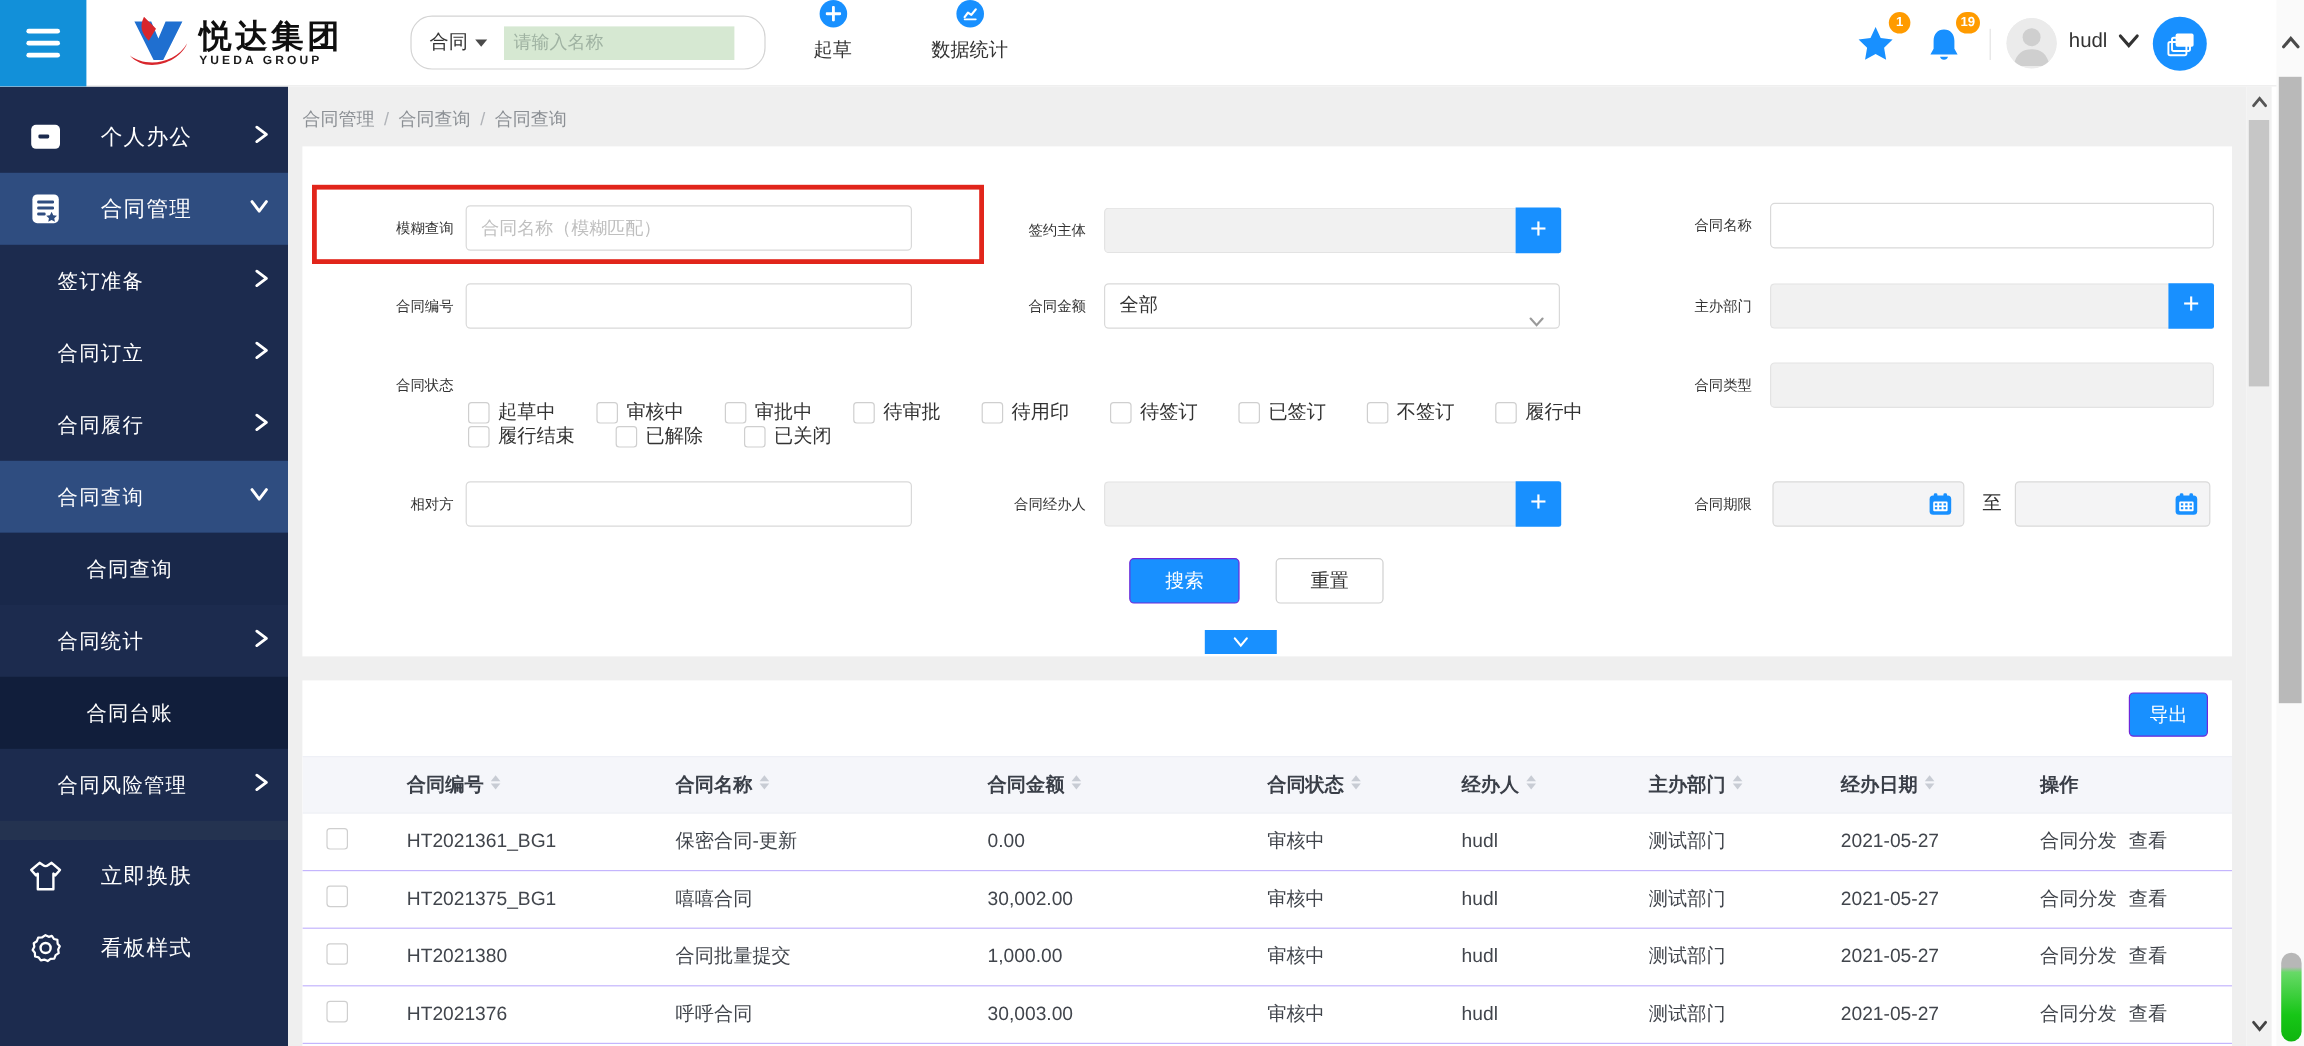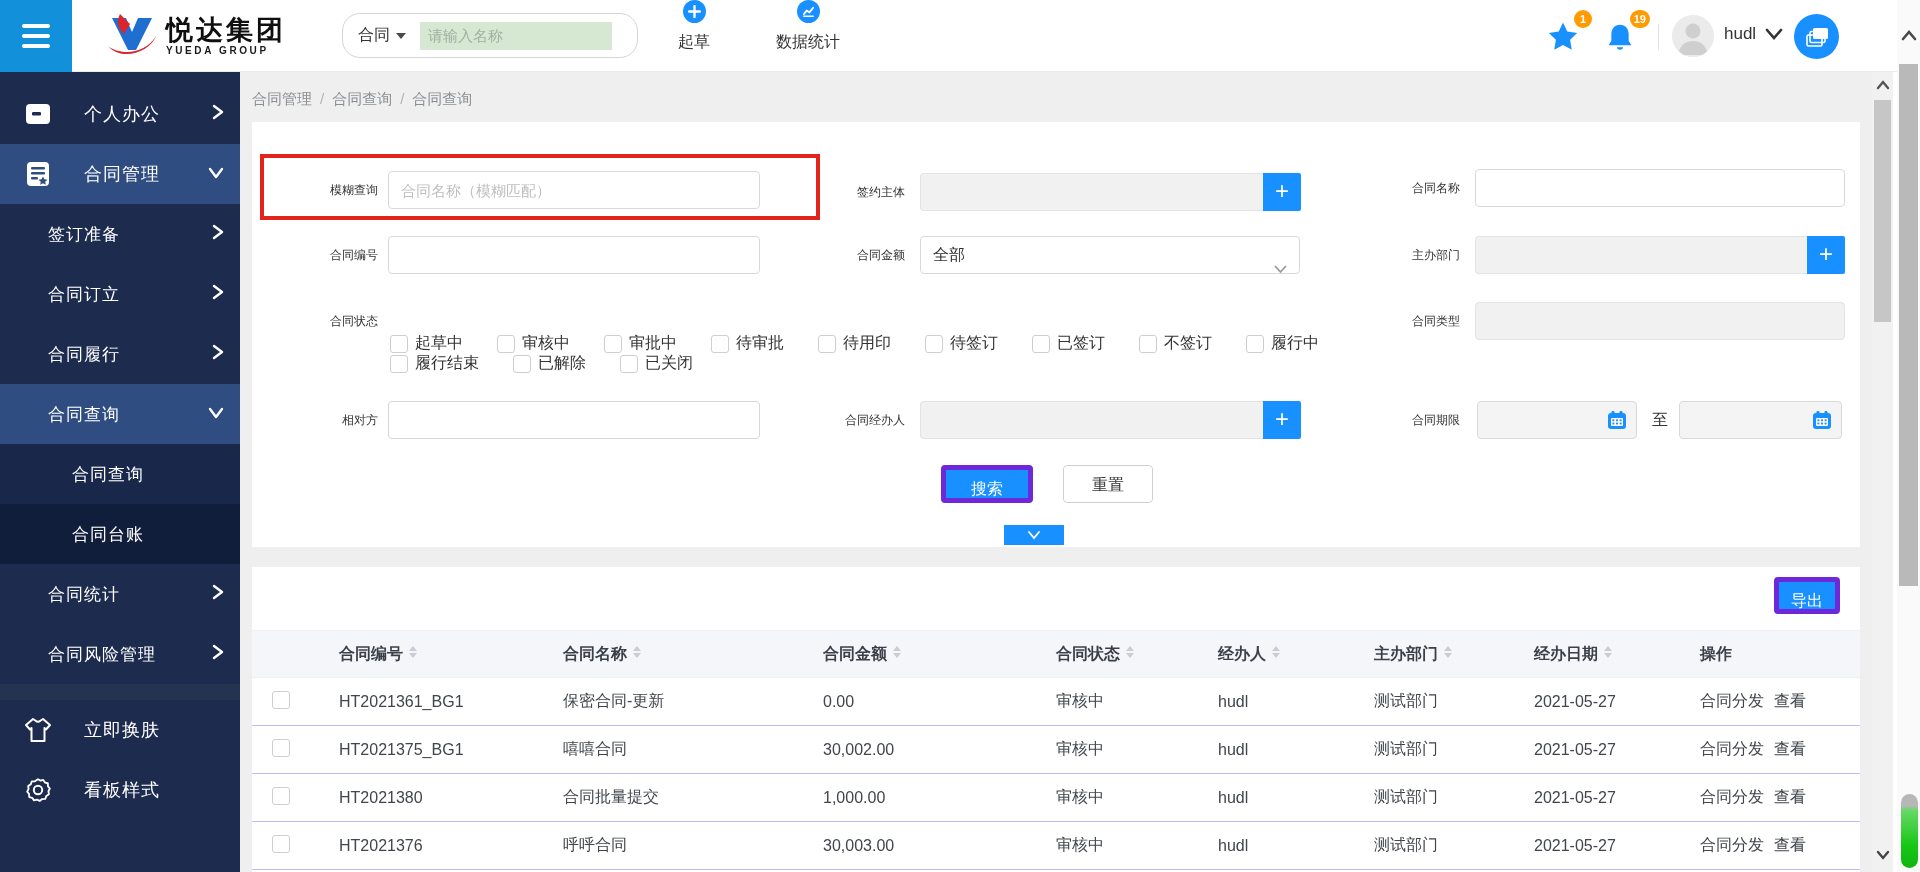--- a/index.html
+++ b/index.html
@@ -80,21 +80,21 @@
     font-size:16px; color:#333; line-height:36px; padding:0 12px; cursor:pointer; }
   .f-select .sel-caret { position:absolute; right:12px; top:14px; }
   .ck-row { position:absolute; display:flex; gap:34px; align-items:center; }
   .ck { display:flex; align-items:center; gap:7px; cursor:pointer; }
   .cbx { width:18px; height:18px; border:1px solid #cfcfcf; border-radius:3px; background:#fff; display:inline-block; }
   .ck .ck-lab { font-size:16px; color:#333; white-space:nowrap; }
   .datebox { position:absolute; height:38px; background:#f4f4f5; border:1px solid #d9d9d9; border-radius:4px;
     display:flex; align-items:center; justify-content:flex-end; padding-right:9px; cursor:pointer; }
   .to-lab { position:absolute; font-size:16px; color:#333; height:38px; line-height:38px; }
   .btn { position:absolute; height:38px; border-radius:4px; font-size:16px; text-align:center; line-height:38px; cursor:pointer; }
-  .btn-primary { background:#1890ff; color:#fff; border:5px solid #6d28d9; }
+  .btn-primary { background:#1890ff; color:#fff; border:1px solid #6d28d9; }
   .btn-plain { background:#fff; color:#333; border:1px solid #d0d0d0; }
   .expand-bar { position:absolute; left:752px; bottom:2px; width:60px; height:20px; background:#1890ff;
     display:flex; align-items:center; justify-content:center; cursor:pointer; }
 
   
   .export-btn { position:absolute; right:20px; top:10px; width:66px; height:37px; }
   .thead, .trow { display:grid; grid-template-columns:87px 224px 260px 233px 162px 156px 160px 166px 1fr;
     align-items:center; }
   .thead { position:absolute; left:0; top:63px; width:100%; height:48px; background:#f5f6fa;
     border-top:1px solid #eef0f6; border-bottom:1px solid #eef0f6; font-weight:bold; font-size:16px; color:#3a3f48; }
@@ -260,29 +260,29 @@
   <div class="s-item lv2 sel">
     <span class="s-lab">合同查询</span>
     <span class="s-arrow"><svg width="16" height="12" viewBox="0 0 16 12">
           <path d="M2 2 L8 10 L14 2" stroke="#fff" stroke-width="2.4" fill="none" stroke-linecap="round" stroke-linejoin="round"></path>
         </svg></span>
   </div>
 
   <div class="s-item lv3 lv3a">
     <span class="s-lab">合同查询</span>
   </div>
-  <div class="s-item lv3 lv3b">
-    <span class="s-lab">合同台账</span>
-  </div>
-
   <div class="s-item lv2">
     <span class="s-lab">合同统计</span>
     <span class="s-arrow"><svg width="12" height="16" viewBox="0 0 12 16">
           <path d="M2 2 L10 8 L2 14" stroke="#fff" stroke-width="2.4" fill="none" stroke-linecap="round" stroke-linejoin="round"></path>
         </svg></span>
+  </div>
+
+  <div class="s-item lv3 lv3b">
+    <span class="s-lab">合同台账</span>
   </div>
   <div class="s-item lv2">
     <span class="s-lab">合同风险管理</span>
     <span class="s-arrow"><svg width="12" height="16" viewBox="0 0 12 16">
           <path d="M2 2 L10 8 L2 14" stroke="#fff" stroke-width="2.4" fill="none" stroke-linecap="round" stroke-linejoin="round"></path>
         </svg></span>
   </div>
 
   <div class="s-gap"></div>
 

